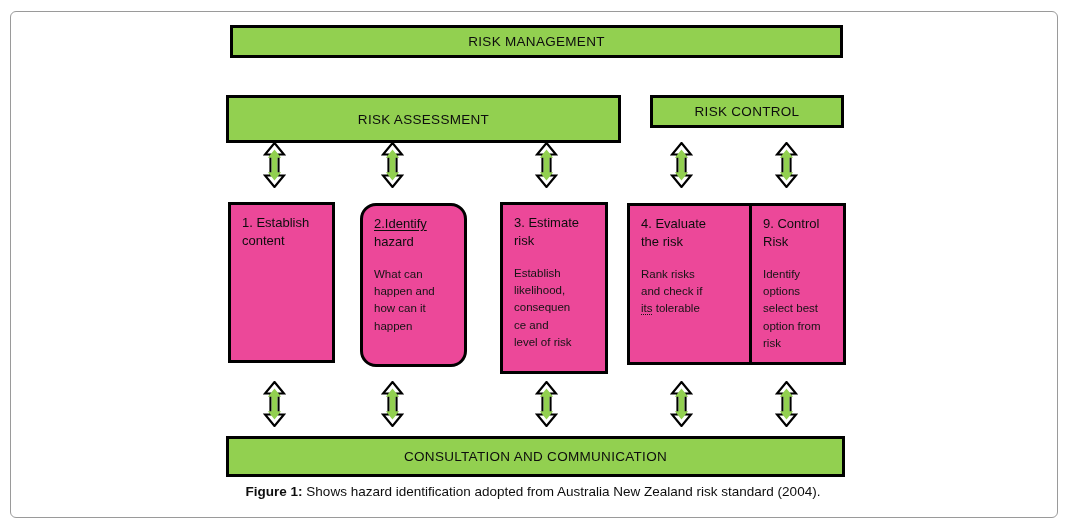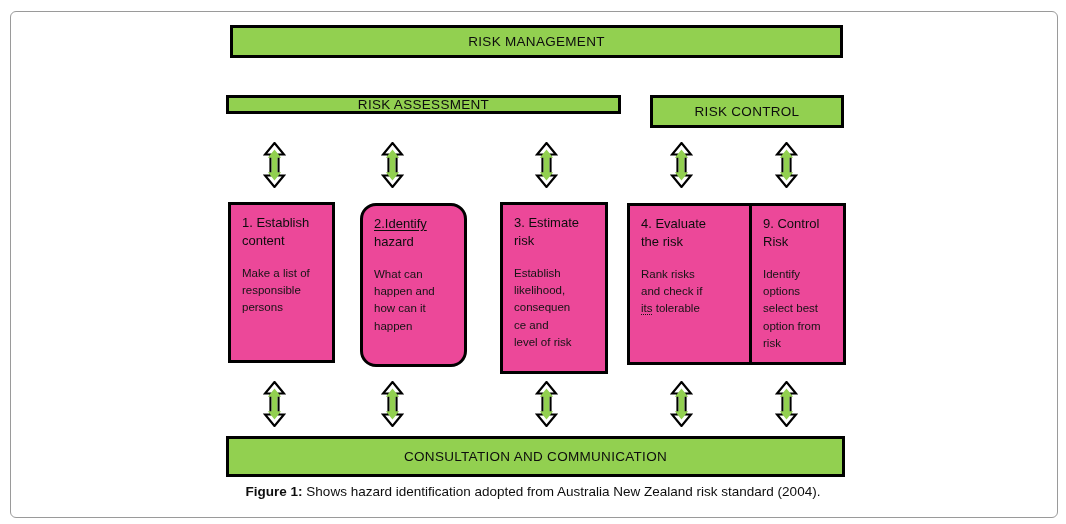--- a/index.html
+++ b/index.html
@@ -69,21 +69,21 @@
 </head>
 <body>
 
 <div class="page">
   <div class="frame"></div>
 
   <div class="gbox" style="left:230px;top:25px;width:613px;height:33px;">
     <span class="lbl">RISK MANAGEMENT</span>
   </div>
 
-  <div class="gbox" style="left:226px;top:95px;width:395px;height:19px;">
+  <div class="gbox" style="left:226px;top:95px;width:395px;height:48px;">
     <span class="lbl">RISK ASSESSMENT</span>
   </div>
   <div class="gbox" style="left:650px;top:95px;width:194px;height:33px;">
     <span class="lbl">RISK CONTROL</span>
   </div>
 
   <div class="arrow" style="left:263px;top:142px;">
     <svg viewBox="0 0 22 46">
         <path d="M11 1 L20.5 12.5 H15 V33.5 H20.5 L11 45 L1.5 33.5 H7 V12.5 H1.5 Z" fill="#ffffff" stroke="#000000" stroke-width="2.2"></path>
         <path d="M11 1 L20.5 12.5 H15 V33.5 H20.5 L11 45 L1.5 33.5 H7 V12.5 H1.5 Z" transform="translate(3.3 6.9) scale(0.7)" fill="#92d050"></path>
@@ -110,23 +110,20 @@
   <div class="arrow" style="left:775px;top:142px;">
     <svg viewBox="0 0 22 46">
         <path d="M11 1 L20.5 12.5 H15 V33.5 H20.5 L11 45 L1.5 33.5 H7 V12.5 H1.5 Z" fill="#ffffff" stroke="#000000" stroke-width="2.2"></path>
         <path d="M11 1 L20.5 12.5 H15 V33.5 H20.5 L11 45 L1.5 33.5 H7 V12.5 H1.5 Z" transform="translate(3.3 6.9) scale(0.7)" fill="#92d050"></path>
       </svg>
   </div>
 
   <div class="step" style="left:228px;top:202px;width:107px;height:161px;">
     <div class="step-heading">1. Establish
 content</div>
-    <div class="step-body">Make a list of
-responsible
-persons</div>
   </div>
 
   <div class="step" style="left:360px;top:203px;width:107px;height:164px;border-radius:16px;">
     <div class="step-heading"><span class="u-solid">2.Identify</span><span>
 hazard</span></div>
     <div class="step-body">What can
 happen and
 how can it
 happen</div>
   </div>

